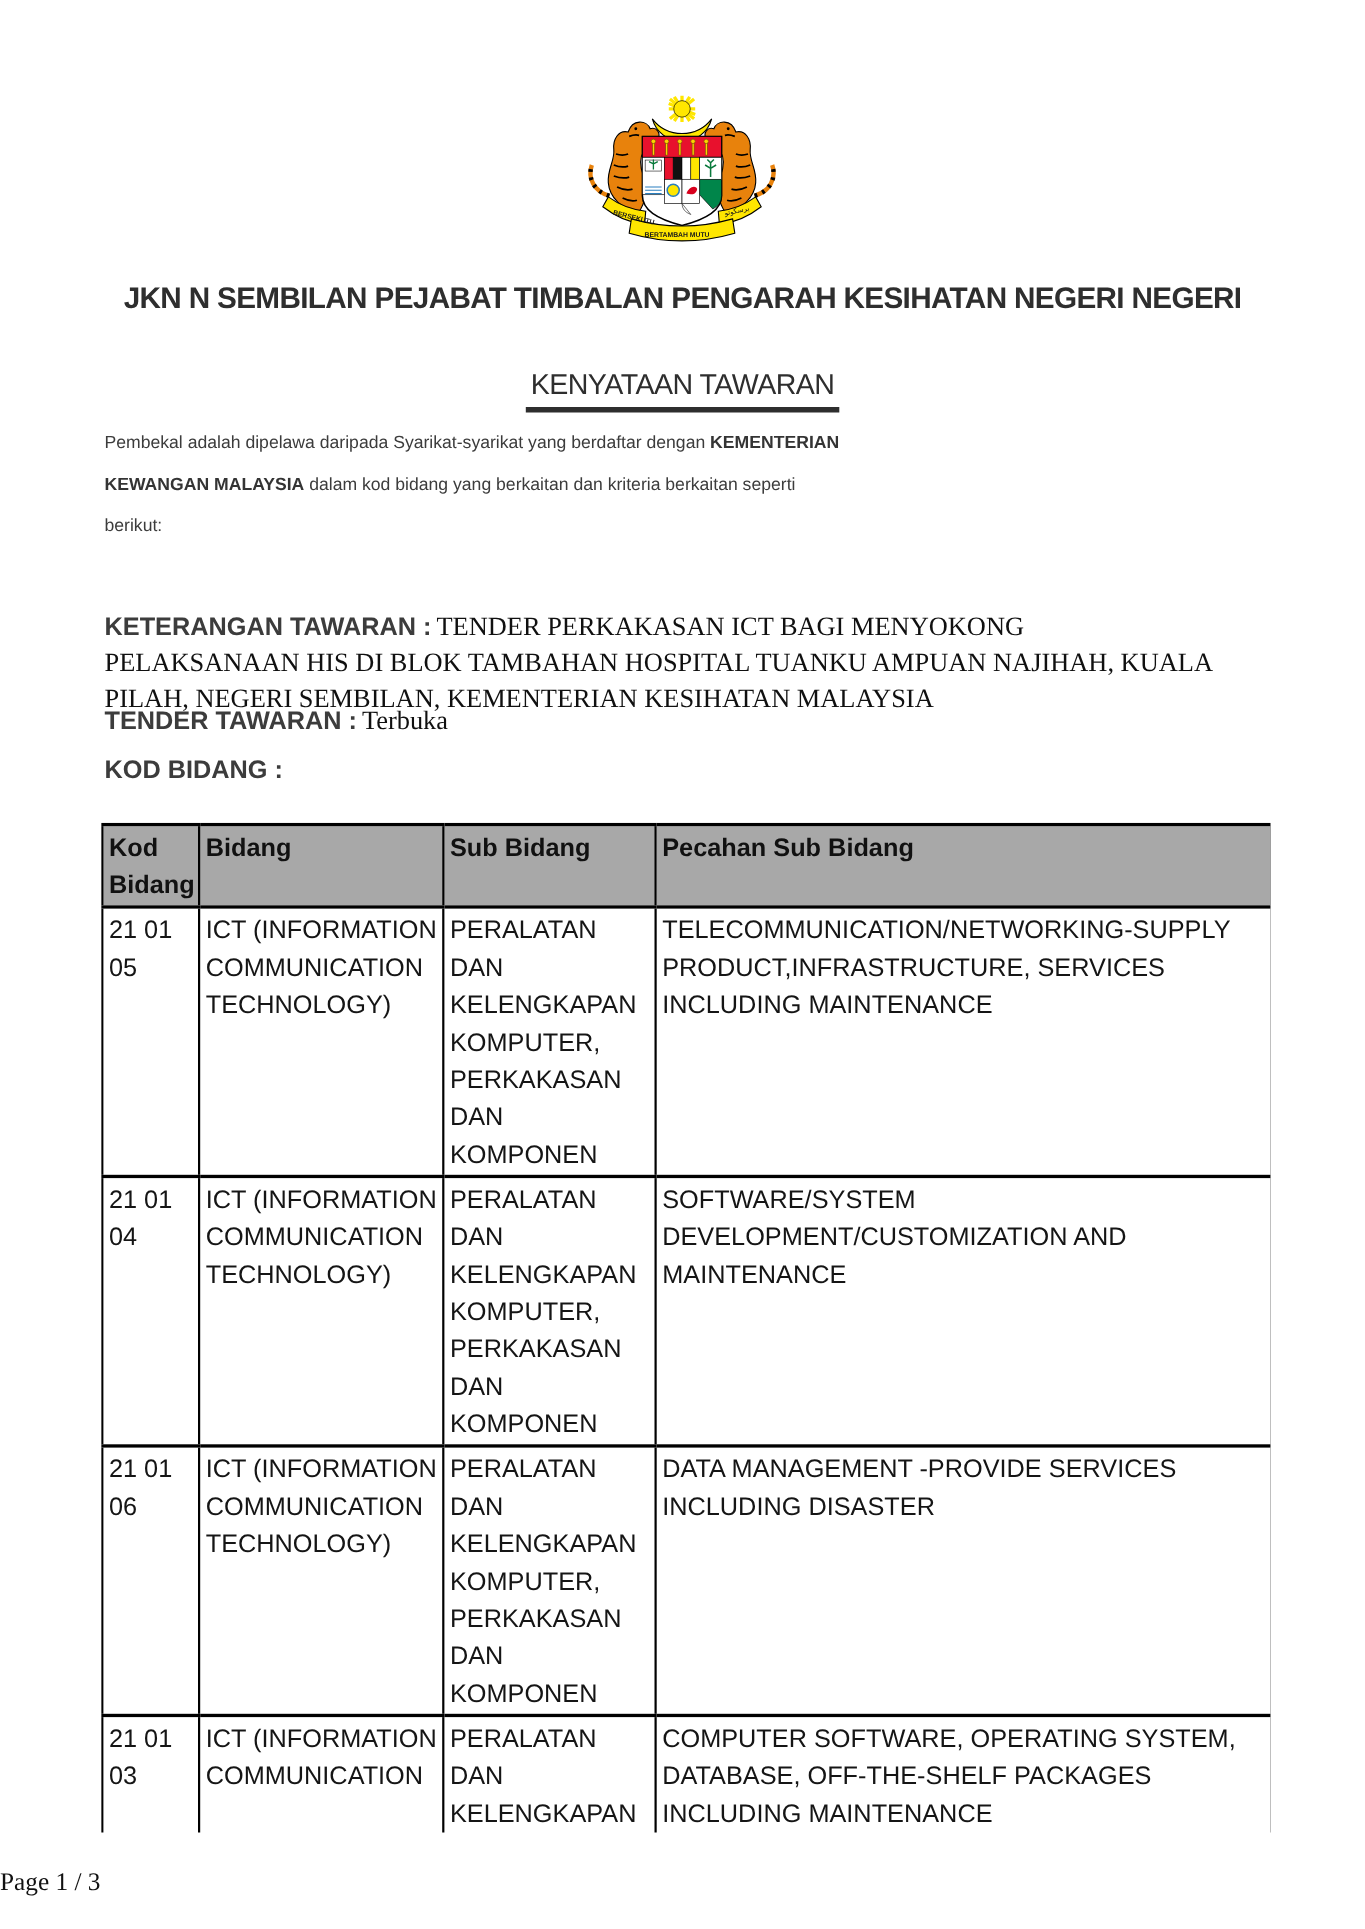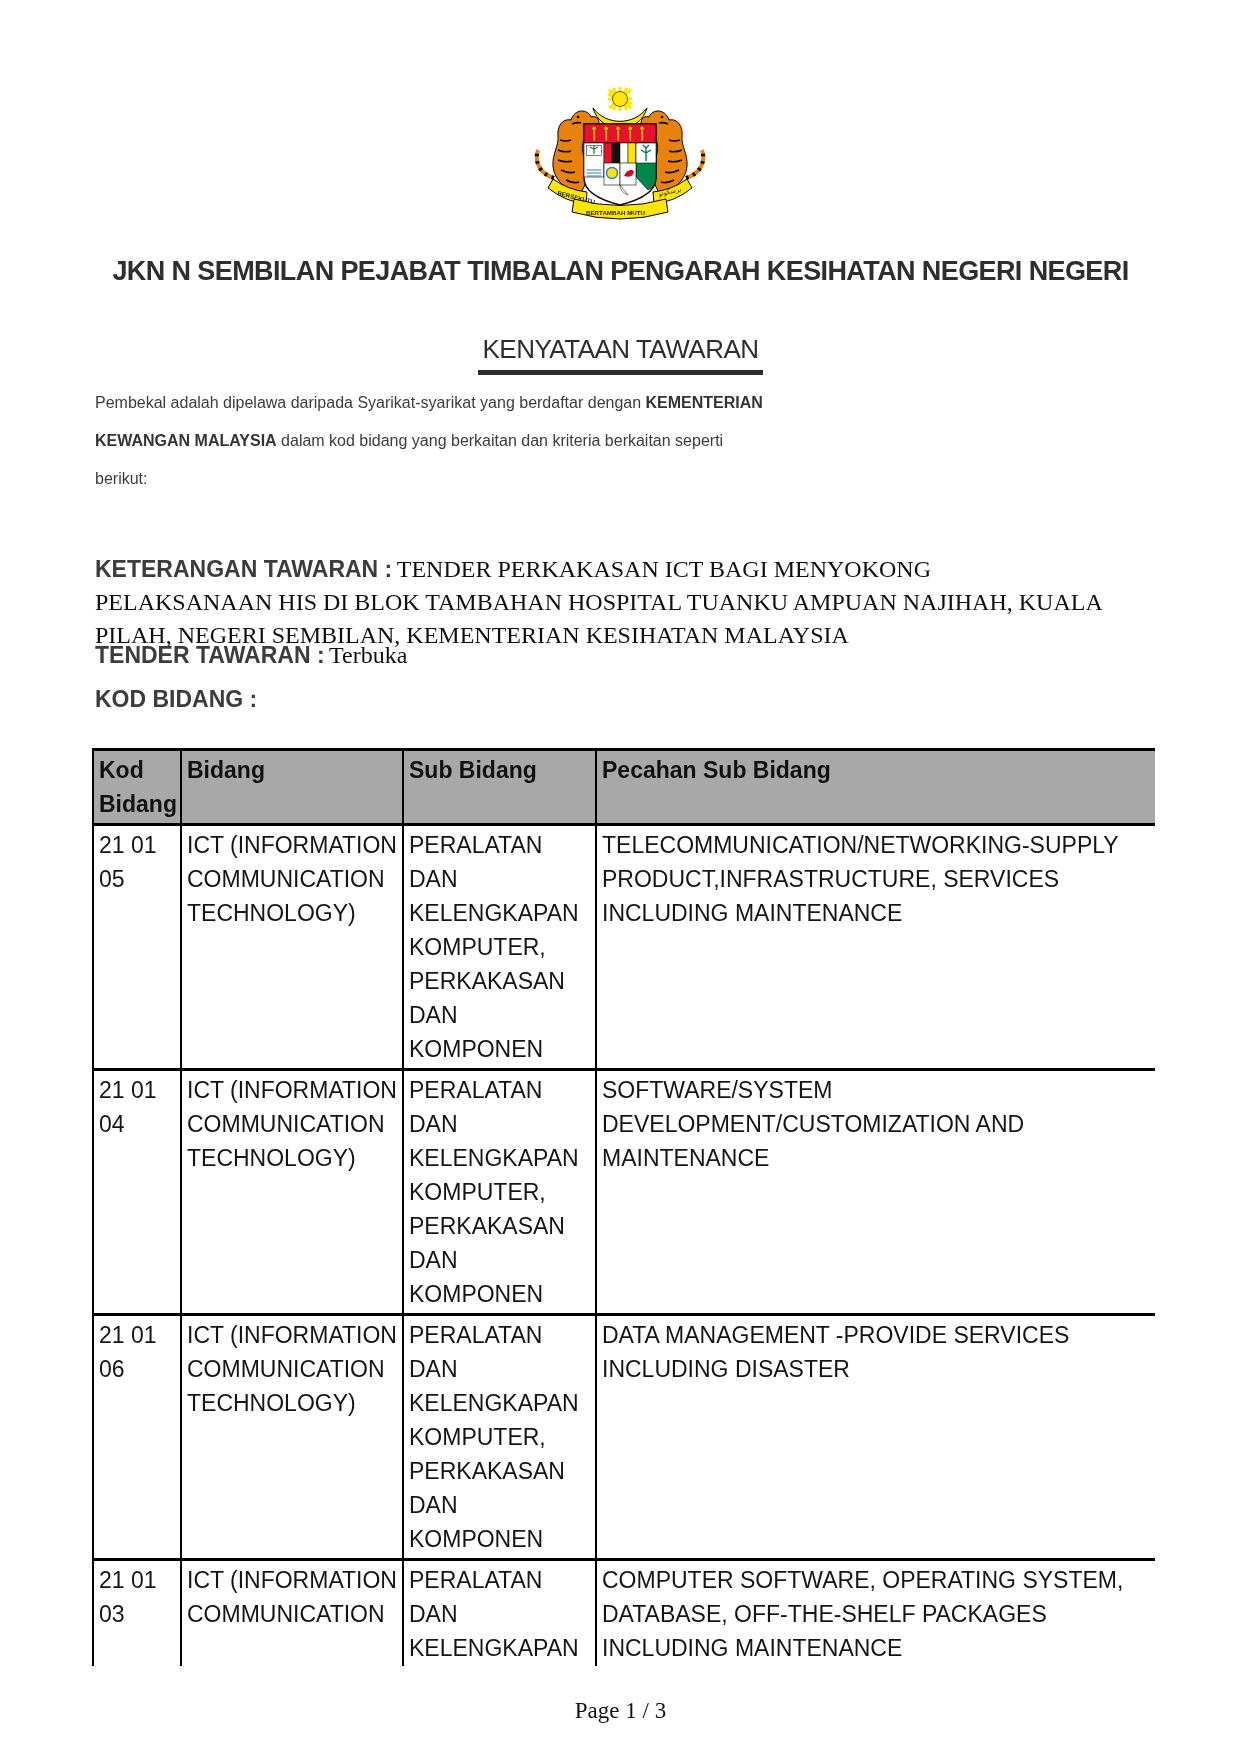--- a/index.html
+++ b/index.html
@@ -49,21 +49,21 @@
   table.kb th, table.kb td {
     border:2px solid #000; border-top-width:3px; border-bottom-width:3px;
     vertical-align:top; text-align:left; padding:2px 5px;
     line-height:34px; overflow:hidden;
   }
   table.kb th {
     background:#a8a8a8; color:#111; font-weight:bold;
   }
   
   .footer {
-    position:absolute; top:1698px; left:0; width:100%; text-align:center;
+    position:absolute; top:1698px; left:0; width:100%; text-align:left;
     font-family:"Liberation Serif", serif; font-size:23px; color:#111;
   }
 </style>
 </head>
 <body>
 
 <div class="page">
 
   <svg class="emblem" viewBox="0 0 200 152" xmlns="http://www.w3.org/2000/svg">
 

